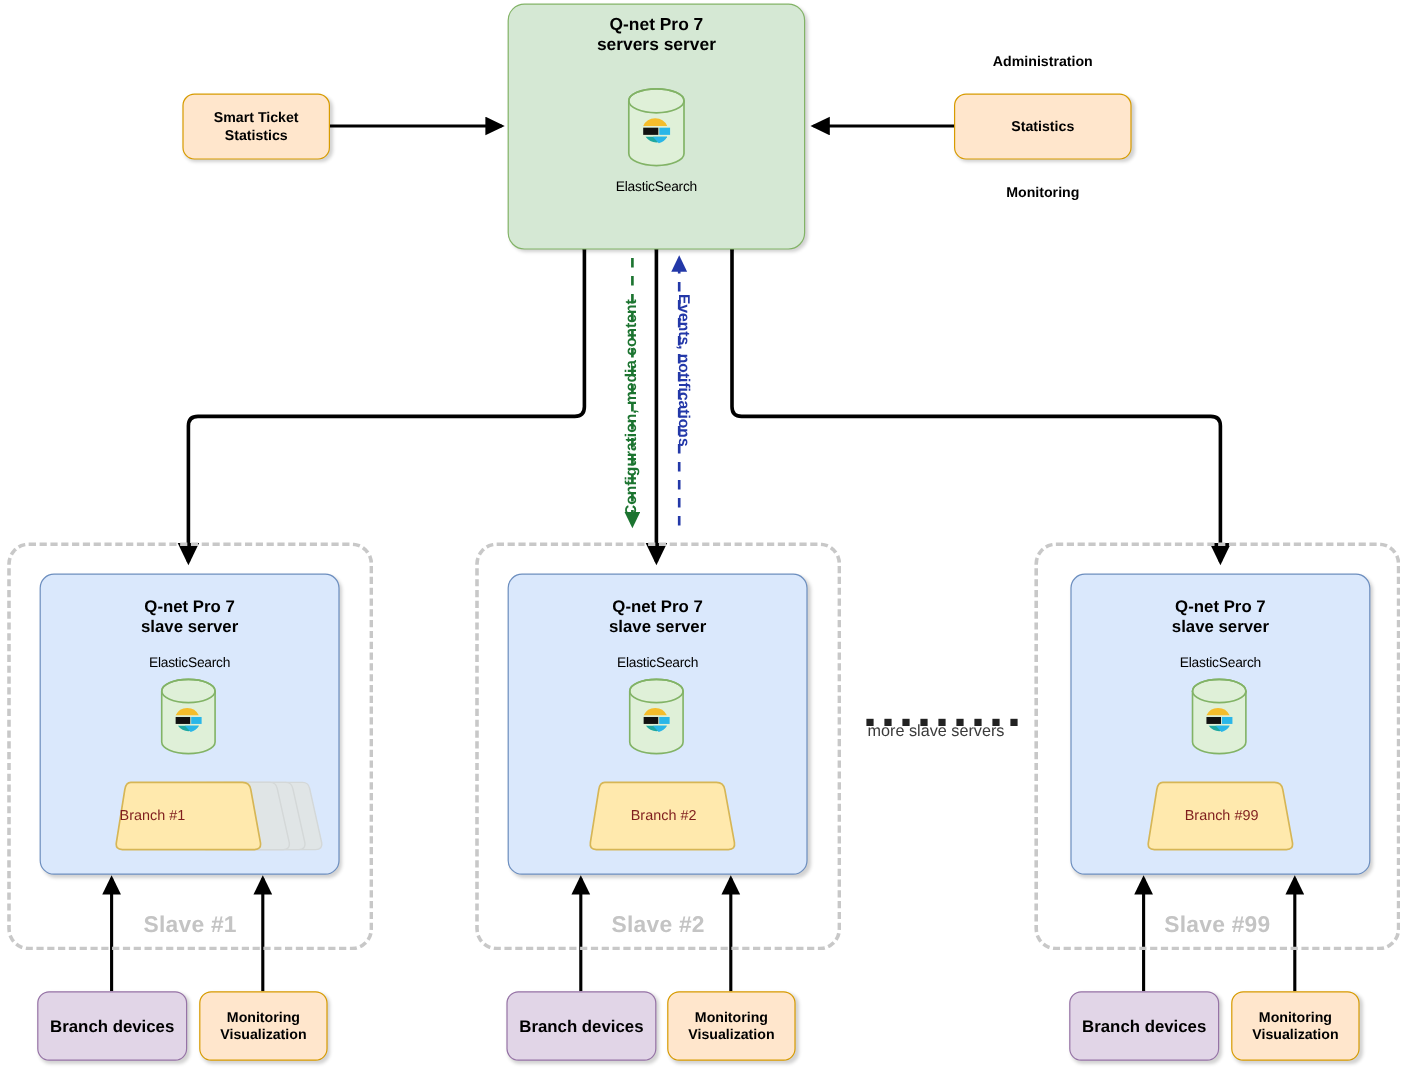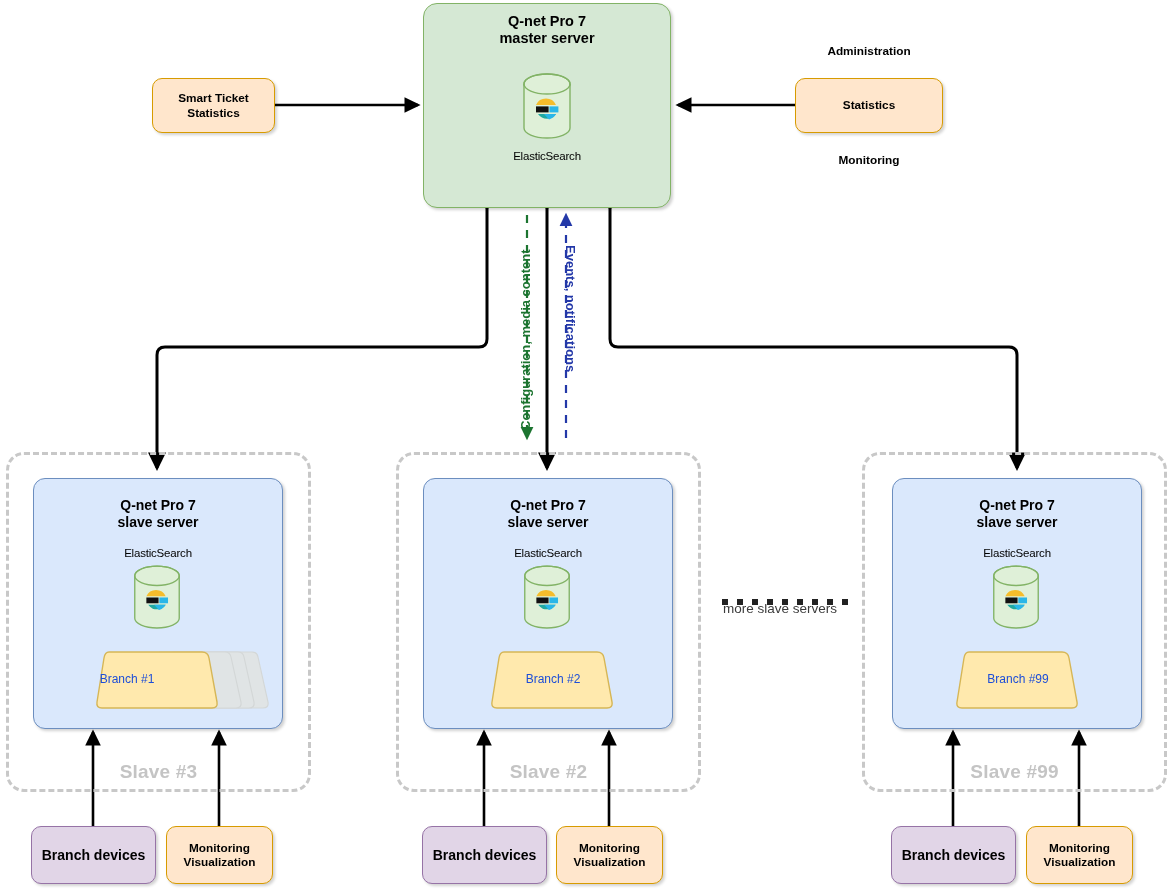--- a/index.html
+++ b/index.html
@@ -117,21 +117,21 @@
     z-index: 4;
   }
 
   
   .branch-stack { position: absolute; z-index: 4; }
   .trap-label {
     position: absolute;
     width: 100%;
     text-align: center;
     font-size: 12px;
-    color: #1d4ed8;
+    color: #7f1d1d;
     z-index: 6;
     pointer-events: none;
   }
 
   
   .vlabel {
     position: absolute;
     font-size: 13px;
     font-weight: bold;
     white-space: nowrap;
@@ -199,21 +199,21 @@
       <rect x="782" y="599" width="6" height="6" fill="#222"></rect>
       <rect x="797" y="599" width="6" height="6" fill="#222"></rect>
       <rect x="812" y="599" width="6" height="6" fill="#222"></rect>
       <rect x="827" y="599" width="6" height="6" fill="#222"></rect>
       <rect x="842" y="599" width="6" height="6" fill="#222"></rect>
     </g>
   </svg>
 
   <div class="node master" style="left:423px; top:3px; width:248px; height:205px;">
     <span class="line title">Q-net Pro 7</span>
-    <span class="line title">master server</span>
+    <span class="line title">servers server</span>
   </div>
 
   <div class="es-wrap" style="left:517px; top:73px;">
     <svg width="60" height="72" viewBox="0 0 60 72">
       <ellipse cx="30" cy="11" rx="23" ry="10" fill="#dff0d8" stroke="#82b366" stroke-width="1.4"></ellipse>
       <path d="M7,11 L7,55 A23,10 0 0 0 53,55 L53,11" fill="#dff0d8" stroke="#82b366" stroke-width="1.4"></path>
       <ellipse cx="30" cy="11" rx="23" ry="10" fill="none" stroke="#82b366" stroke-width="1.4"></ellipse>
       <g transform="translate(30,36)">
         <path d="M-11,-4 A11,11 0 0 1 9,-4 Z" fill="#f5bd2b"></path>
         <rect x="-11" y="-2.6" width="12.6" height="6" fill="#111111"></rect>
@@ -233,21 +233,21 @@
   <div class="node box-orange" style="left:795px; top:78px; width:148px; height:55px;gap:40px;">
     <span class="line">Administration</span>
     <span class="line">Statistics</span>
     <span class="line">Monitoring</span>
   </div>
 
   <div class="vlabel green" style="left:518px; top:430px; transform:rotate(-90deg);">Configuration, media content</div>
   <div class="vlabel blue" style="left:578px; top:245px; transform:rotate(90deg);">Events, notifications</div>
 
   <div class="group-box" style="left:6px; top:452px; width:305px; height:340px;">
-    <span class="group-label">Slave #3</span>
+    <span class="group-label">Slave #1</span>
   </div>
   <div class="node slave" style="left:33px; top:478px; width:250px; height:251px;">
     <span class="line title">Q-net Pro 7</span>
     <span class="line title">slave server</span>
   </div>
   <div class="es-caption" style="left:78px; top:547px;">ElasticSearch</div>
   <div class="es-wrap" style="left:128px; top:565px;">
     <svg width="58" height="70" viewBox="0 0 60 72">
       <ellipse cx="30" cy="11" rx="23" ry="10" fill="#dff0d8" stroke="#82b366" stroke-width="1.4"></ellipse>
       <path d="M7,11 L7,55 A23,10 0 0 0 53,55 L53,11" fill="#dff0d8" stroke="#82b366" stroke-width="1.4"></path>

